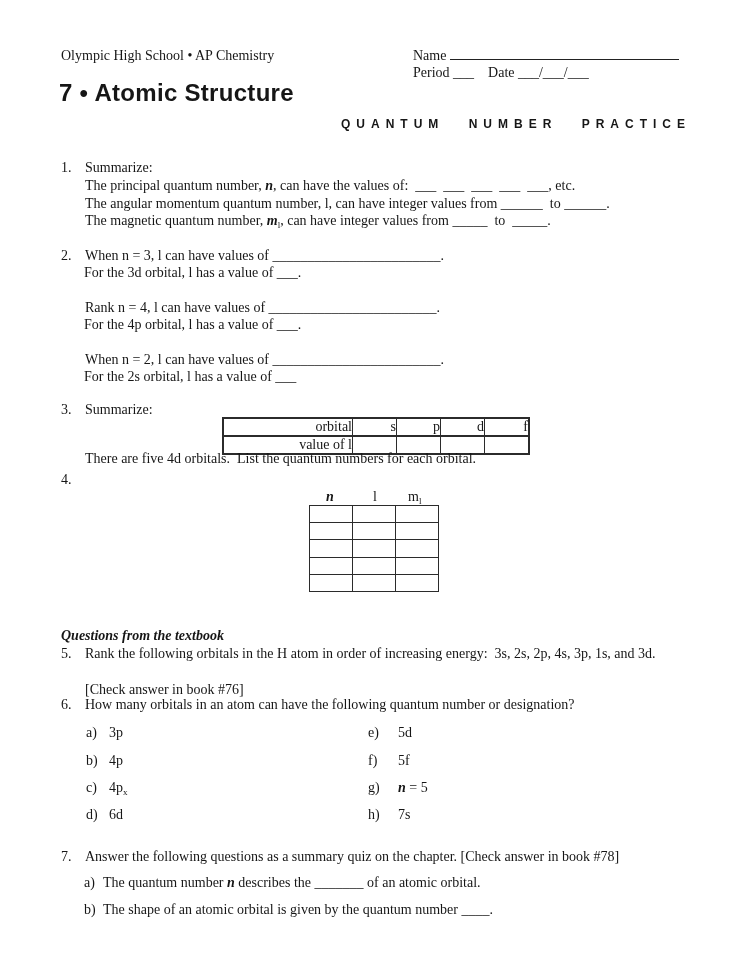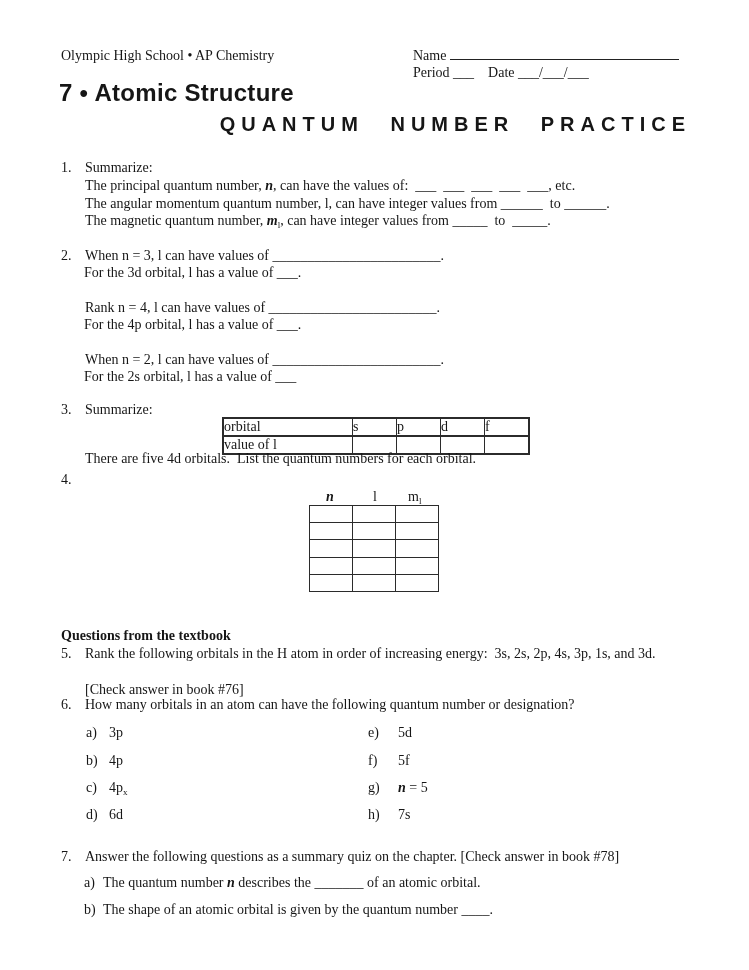--- a/index.html
+++ b/index.html
@@ -4,30 +4,30 @@
 <style>
   html,body{margin:0;padding:0;}
   body{
     width:749px;height:970px;background:#ffffff;position:relative;
     font-family:"Liberation Serif", serif;font-size:14px;color:#161616;
     overflow:hidden;
   }
   .abs{position:absolute;line-height:17px;white-space:pre;}
   .sans{font-family:"Liberation Sans", sans-serif;}
   .title{font-size:24px;font-weight:bold;letter-spacing:0.3px;}
-  .subtitle{font-size:20px;font-weight:bold;letter-spacing:6px;word-spacing:15px;}
+  .subtitle{font-size:12px;font-weight:bold;letter-spacing:6px;word-spacing:15px;}
   .bi{font-weight:bold;font-style:italic;}
-  .boldital{font-weight:bold;}
+  .boldital{font-weight:bold;font-style:italic;}
   sub{font-size:9px;vertical-align:-3px;line-height:0;}
   .nline{display:inline-block;width:229px;border-bottom:1.3px solid #222;height:13px;}
   .ltr{display:inline-block;width:23px;}
   .ltr-r{display:inline-block;width:30px;}
   .ltr-q7{display:inline-block;width:19px;}
   .tbl{border-collapse:collapse;position:absolute;background:#fff;}
-  .tbl td{border:1px solid #2b2b2b;text-align:left;padding:0;font-size:14px;}
+  .tbl td{border:1px solid #2b2b2b;text-align:right;padding:0;font-size:14px;}
   .q3t{border:2px solid #2b2b2b;}
   .q3t td{height:16px;}
   .q3t tr:first-child td{border-bottom:2px solid #2b2b2b;}
   .q3t .c-orb{width:128px;}
   .q3t .c-s{width:43px;}
   .q4t td{width:42px;height:16.2px;}
 </style>
 </head>
 <body>
 

